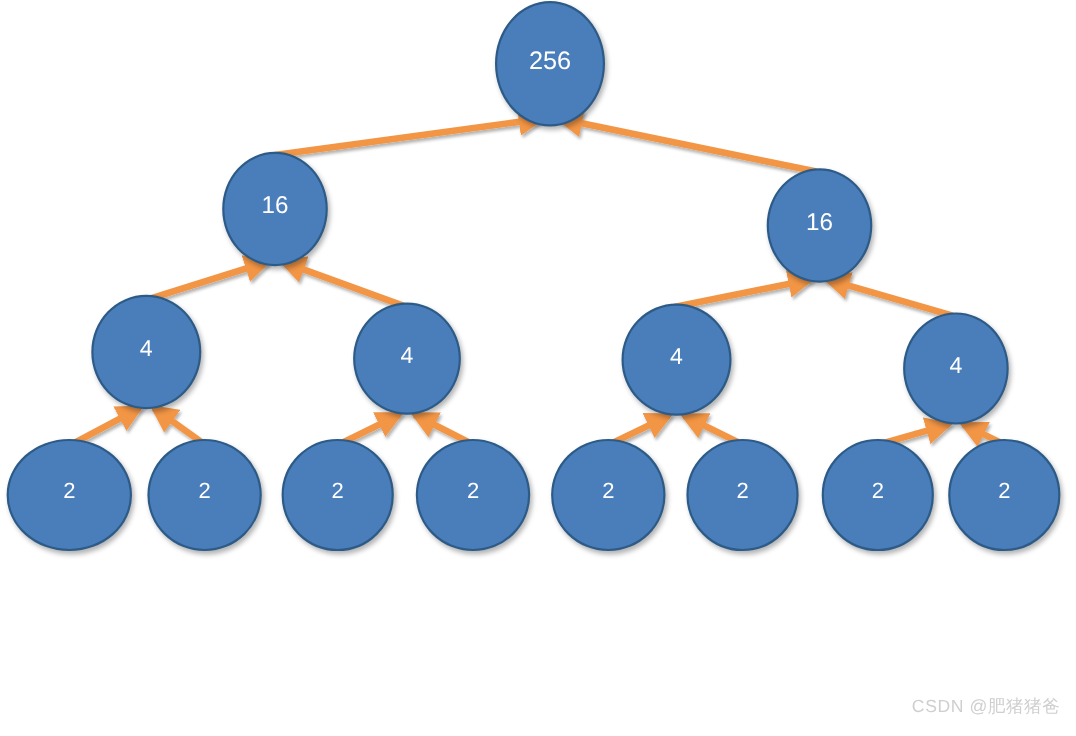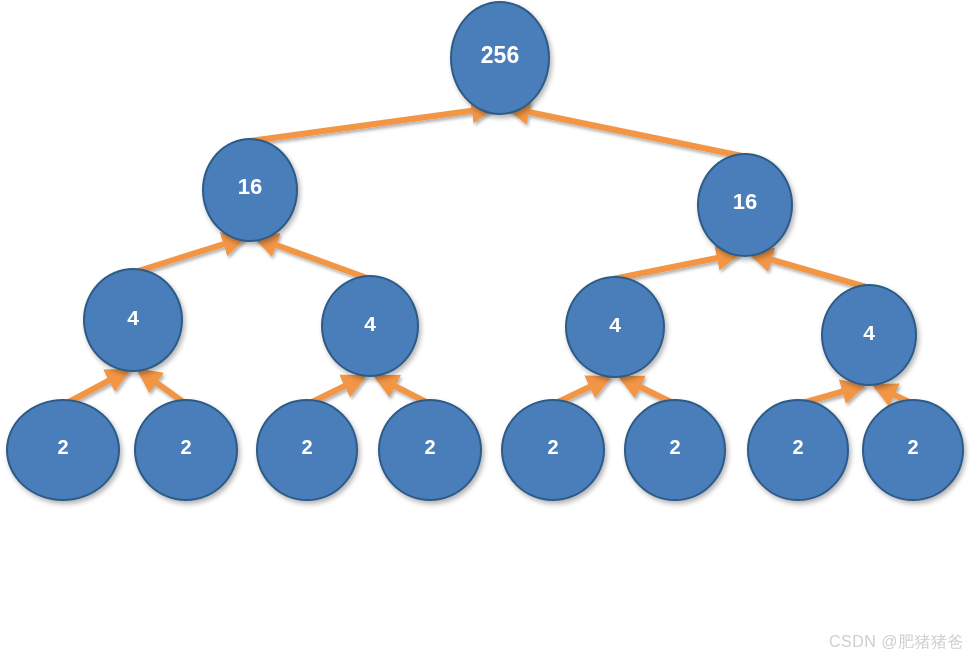--- a/index.html
+++ b/index.html
@@ -39,21 +39,21 @@
     border: 2px solid #2d5b88;
     box-sizing: border-box;
     display: flex;
     align-items: center;
     justify-content: center;
     box-shadow: 2px 3px 5px rgba(0,0,0,0.30);
   }
   .node-label {
     color: #ffffff;
     font-family: "Liberation Sans", sans-serif;
-    font-weight: 700;
+    font-weight: 400;
     line-height: 1;
     user-select: none;
     position: relative;
     top: -3px;
   }
   .node.root .node-label { font-size: 23px; }
   .node.lvl1 .node-label { font-size: 22px; }
   .node.lvl2 .node-label { font-size: 21px; }
   .node.leaf .node-label { font-size: 20px; }
   .watermark {

